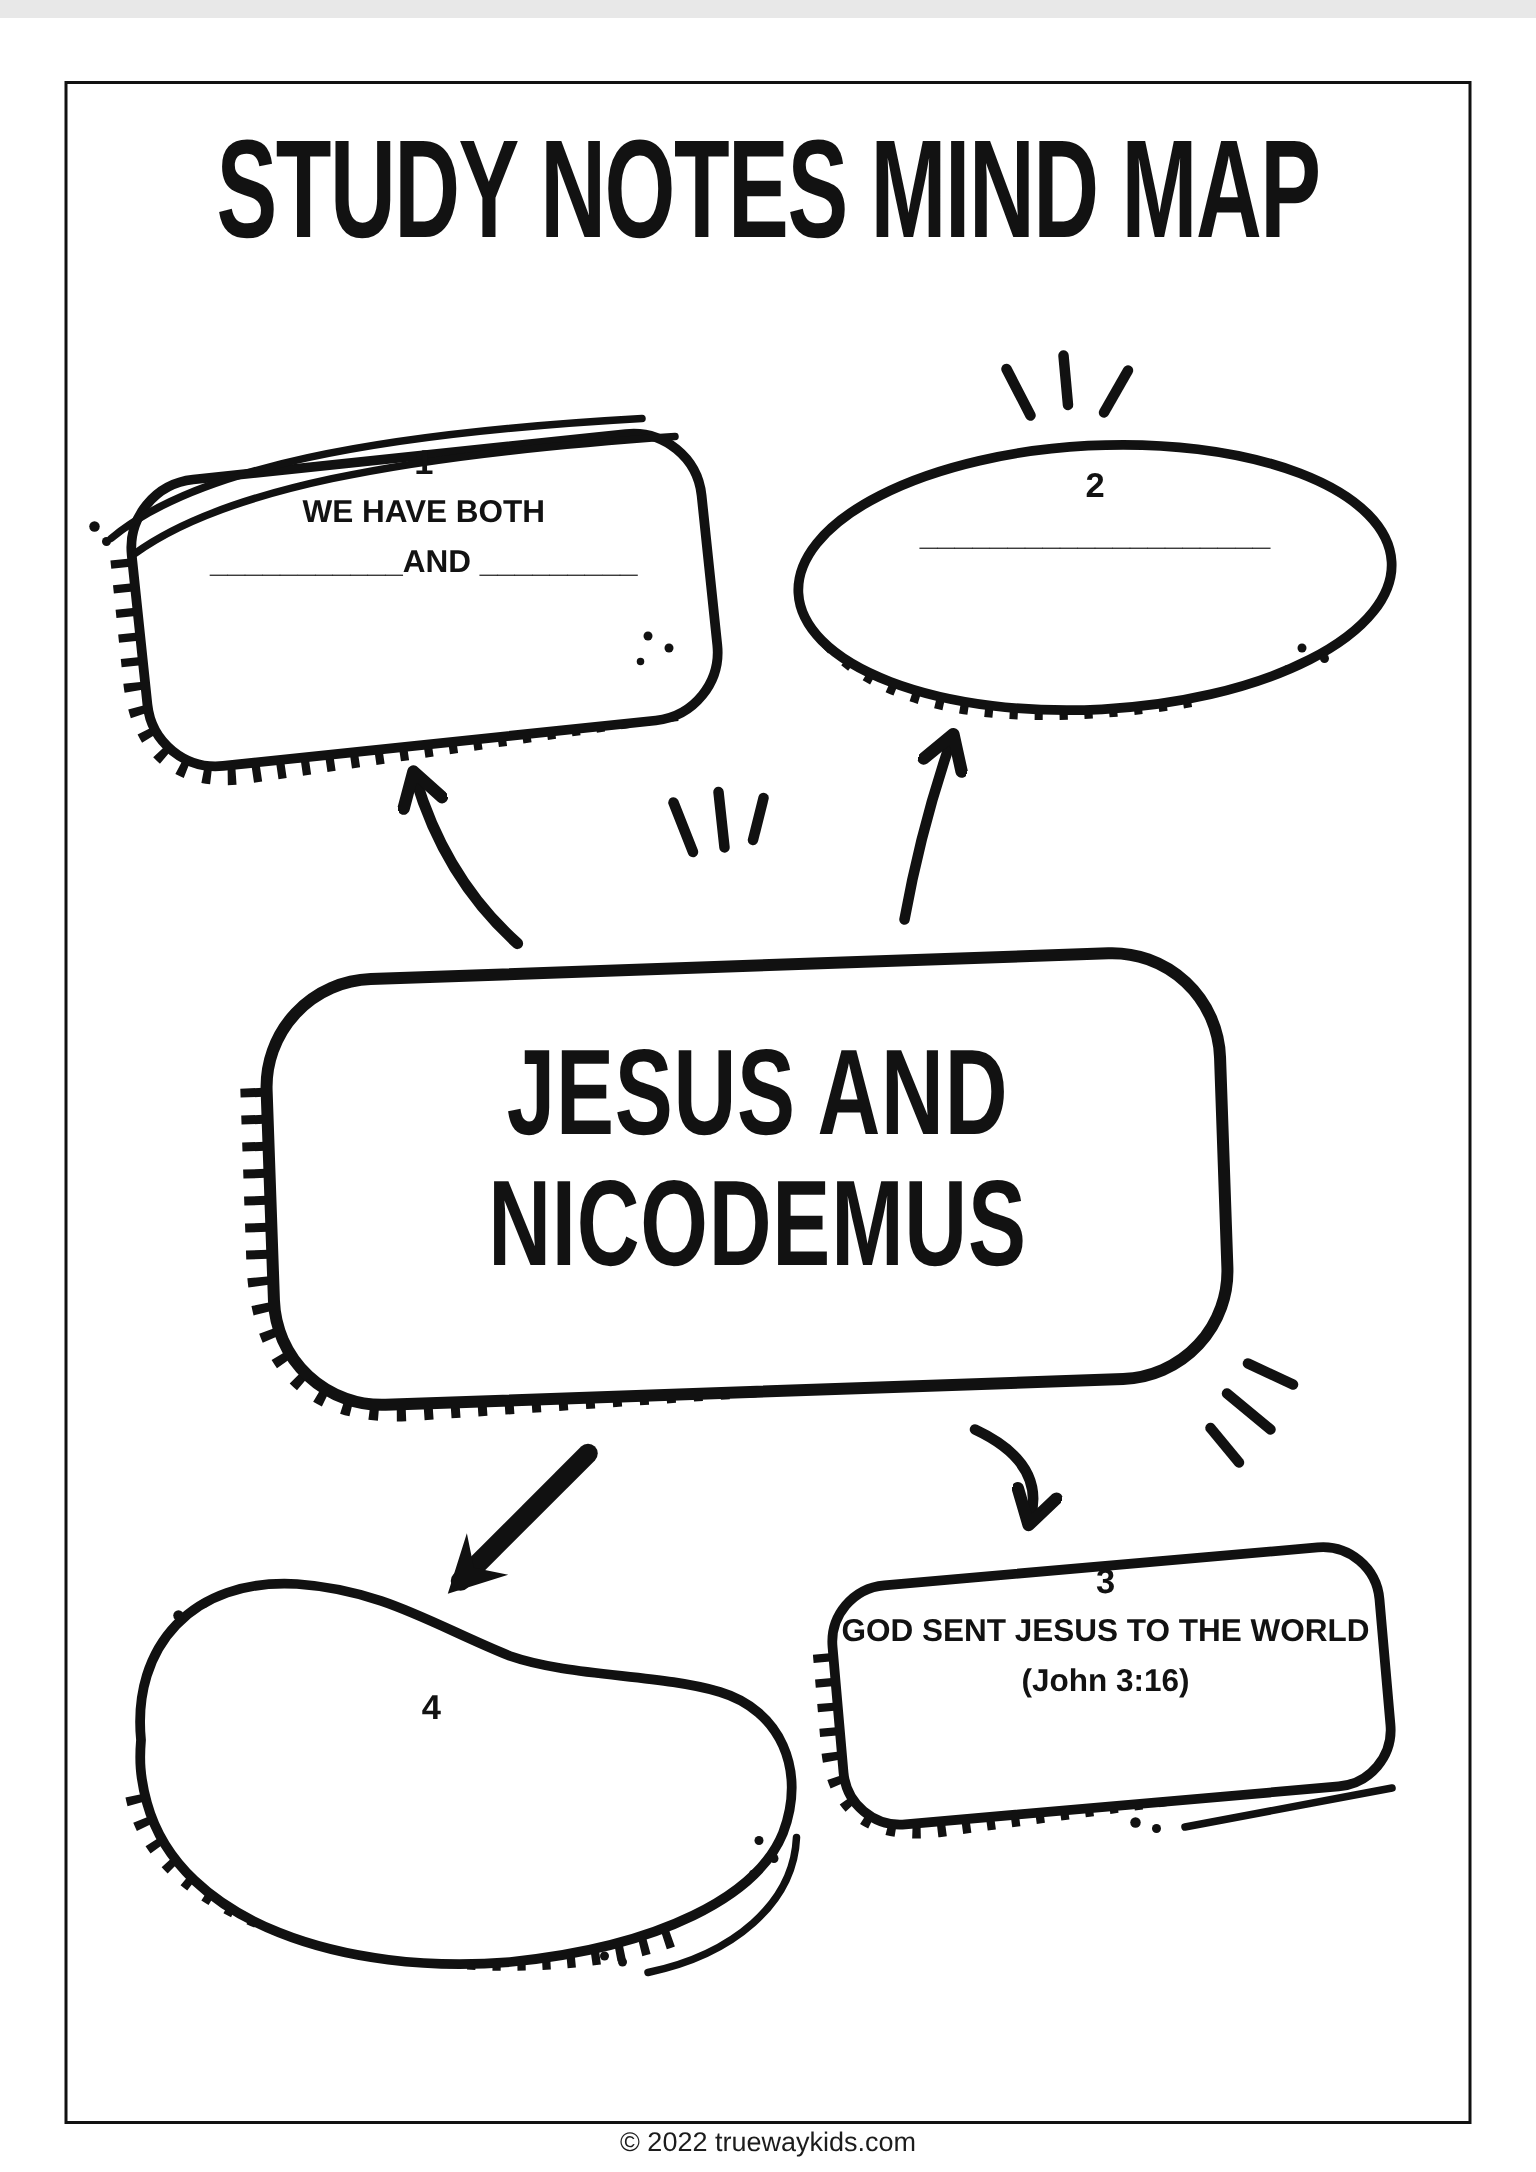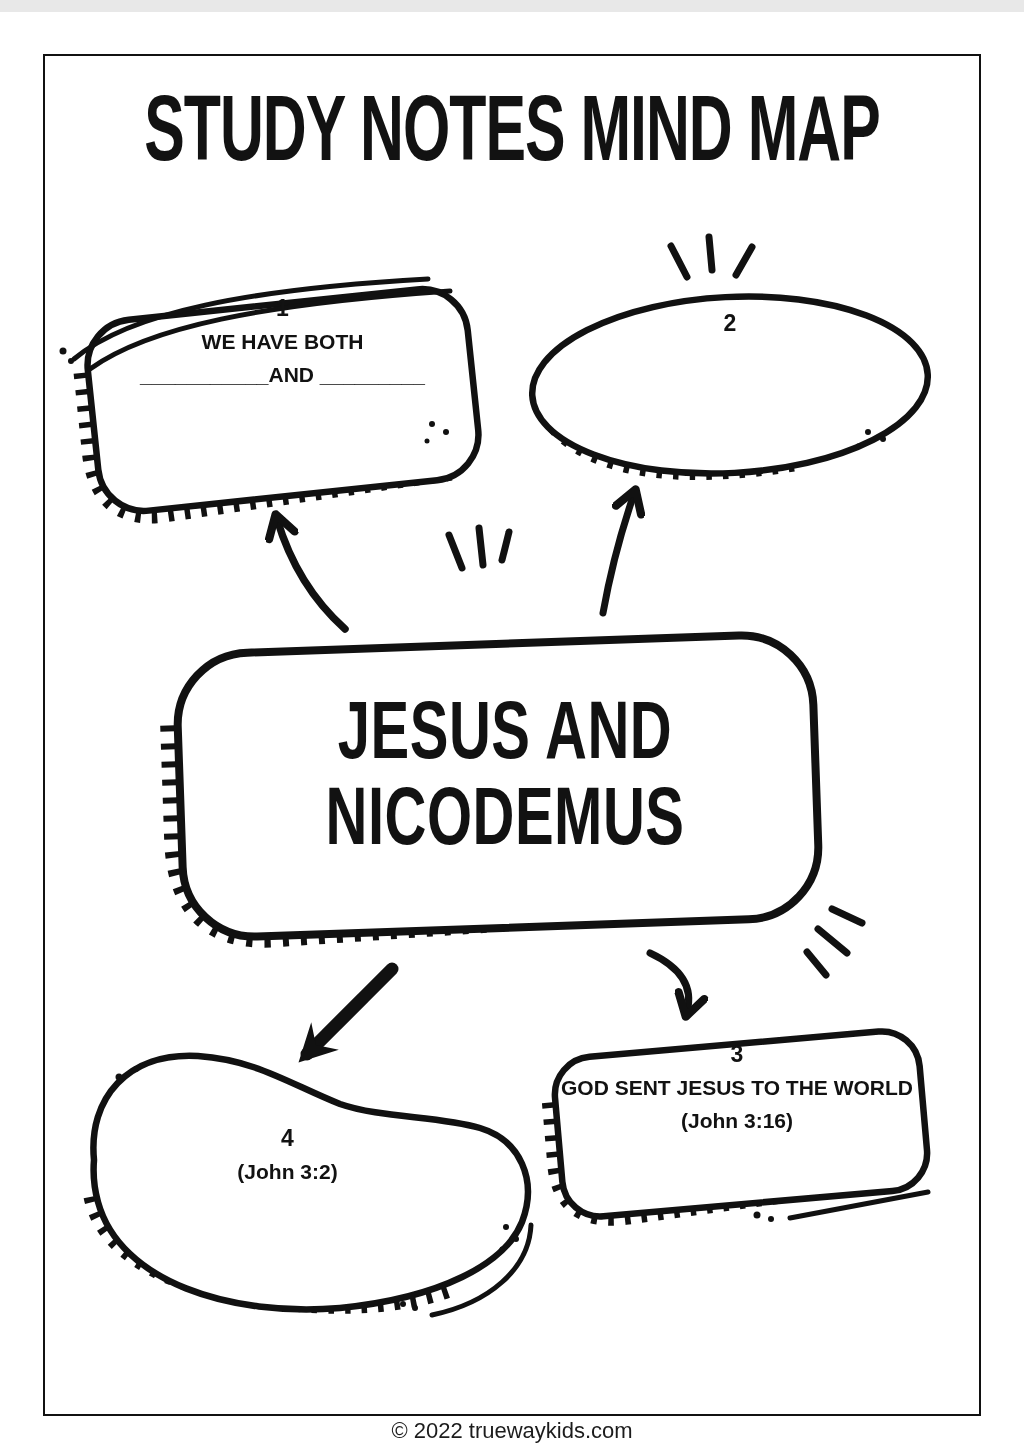--- a/index.html
+++ b/index.html
@@ -54,21 +54,21 @@
     font-weight: 700;
     line-height: 62px;
     letter-spacing: 0.5px;
     transform: scaleY(1.4);
     white-space: nowrap;
   }
   .footer {
     position: absolute;
     left: 0; right: 0; top: 1406px;
     text-align: center;
-    font-size: 22px;
+    font-size: 18px;
     color: #1c1c1c;
   }
   
   .bubble  { fill: #ffffff; stroke: #111; stroke-width: 6.5; }
   .bubble-thick { fill: #ffffff; stroke: #111; stroke-width: 8; }
   .hatch   { fill: none; stroke: #111; stroke-width: 15; stroke-dasharray: 6 12; }
   .hatch-sm{ fill: none; stroke: #111; stroke-width: 13; stroke-dasharray: 5.5 11; }
   .arrow   { fill: none; stroke: #111; stroke-linecap: round; }
   .spark   { fill: none; stroke: #111; stroke-width: 7; stroke-linecap: round; }
   .accent  { fill: none; stroke: #111; stroke-width: 5; stroke-linecap: round; }
@@ -161,33 +161,33 @@
   </svg>
 
   <div class="node" style="left:95px; top:280px; width:375px;">
     <div class="num">1</div>
     <div class="line">WE HAVE BOTH</div>
     <div class="line">___________AND _________</div>
   </div>
 
   <div class="node" style="left:545px; top:295px; width:370px;">
     <div class="num">2</div>
+    <div class="line">____________________</div>
   </div>
 
   <div class="center-topic">
     <div>JESUS AND</div>
     <div>NICODEMUS</div>
   </div>
 
   <div class="node" style="left:552px; top:1026px; width:370px;">
     <div class="num">3</div>
     <div class="line">GOD SENT JESUS TO THE WORLD</div>
     <div class="line">(John 3:16)</div>
   </div>
 
   <div class="node" style="left:80px; top:1110px; width:415px;">
     <div class="num">4</div>
-    <div class="line">(John 3:2)</div>
   </div>
 
   <div class="footer">© 2022 truewaykids.com</div>
 
 </div>
 
 </body></html>

